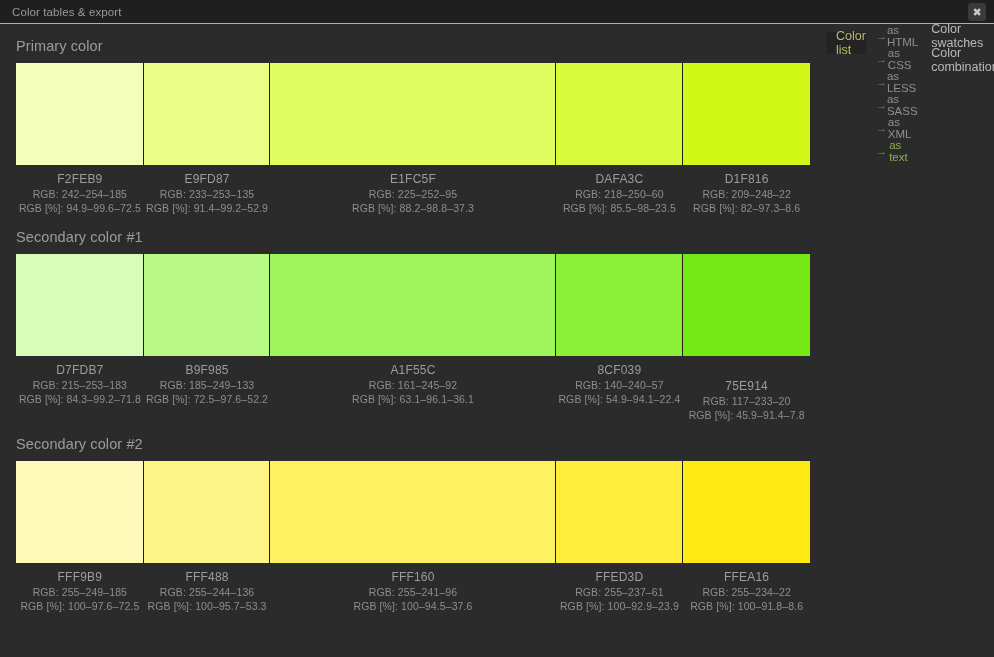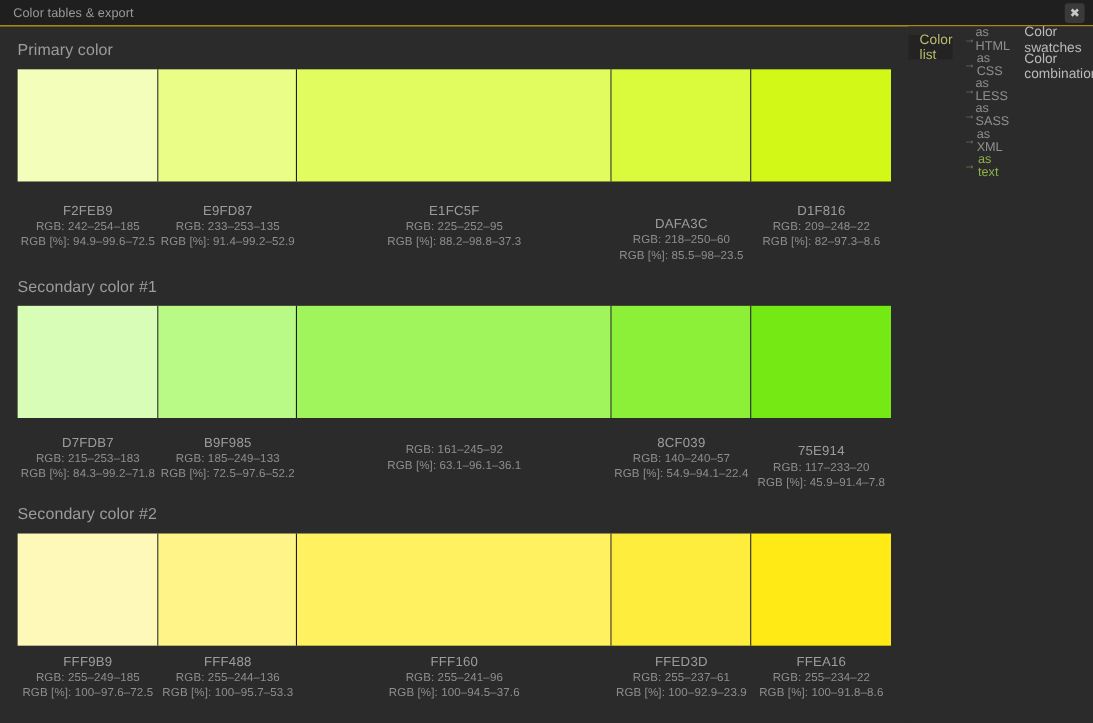--- a/index.html
+++ b/index.html
@@ -51,21 +51,21 @@
     padding-top: 14px;
     padding-bottom: 9px;
     letter-spacing: .1px;
   }
   .swatch-row {
     display: flex;
     height: 102px;
     background: #1d1d1d;
   }
   .swatch { height: 102px; }
-  .labels-row { display: flex; padding-top: 6px; align-items: center; }
+  .labels-row { display: flex; padding-top: 6px; }
   .label-cell { text-align: center; }
   .hexname {
     font-size: 12px; color: #9d9d9d; line-height: 16px;
     letter-spacing: .2px;
   }
   .rgbline {
     font-size: 10.5px; color: #8e8e8e; line-height: 14px;
     letter-spacing: .1px;
   }
 
@@ -158,21 +158,21 @@
             <div class="label-cell" style="width: 128px;">
               <div class="hexname">E9FD87</div>
               <div class="rgbline">RGB: 233–253–135</div>
               <div class="rgbline">RGB [%]: 91.4–99.2–52.9</div>
             </div>
             <div class="label-cell" style="width: 288px;">
               <div class="hexname">E1FC5F</div>
               <div class="rgbline">RGB: 225–252–95</div>
               <div class="rgbline">RGB [%]: 88.2–98.8–37.3</div>
             </div>
-            <div class="label-cell" style="width: 129px; margin-top: 24px;">
+            <div class="label-cell" style="width: 129px;">
               <div class="hexname">DAFA3C</div>
               <div class="rgbline">RGB: 218–250–60</div>
               <div class="rgbline">RGB [%]: 85.5–98–23.5</div>
             </div>
             <div class="label-cell" style="width: 128px;">
               <div class="hexname">D1F816</div>
               <div class="rgbline">RGB: 209–248–22</div>
               <div class="rgbline">RGB [%]: 82–97.3–8.6</div>
             </div>
           </div>
@@ -191,20 +191,21 @@
               <div class="hexname">D7FDB7</div>
               <div class="rgbline">RGB: 215–253–183</div>
               <div class="rgbline">RGB [%]: 84.3–99.2–71.8</div>
             </div>
             <div class="label-cell" style="width: 128px;">
               <div class="hexname">B9F985</div>
               <div class="rgbline">RGB: 185–249–133</div>
               <div class="rgbline">RGB [%]: 72.5–97.6–52.2</div>
             </div>
             <div class="label-cell" style="width: 288px;">
+              <div class="hexname">A1F55C</div>
               <div class="rgbline">RGB: 161–245–92</div>
               <div class="rgbline">RGB [%]: 63.1–96.1–36.1</div>
             </div>
             <div class="label-cell" style="width: 129px;">
               <div class="hexname">8CF039</div>
               <div class="rgbline">RGB: 140–240–57</div>
               <div class="rgbline">RGB [%]: 54.9–94.1–22.4</div>
             </div>
             <div class="label-cell" style="width: 128px; margin-top: 16px;">
               <div class="hexname">75E914</div>

